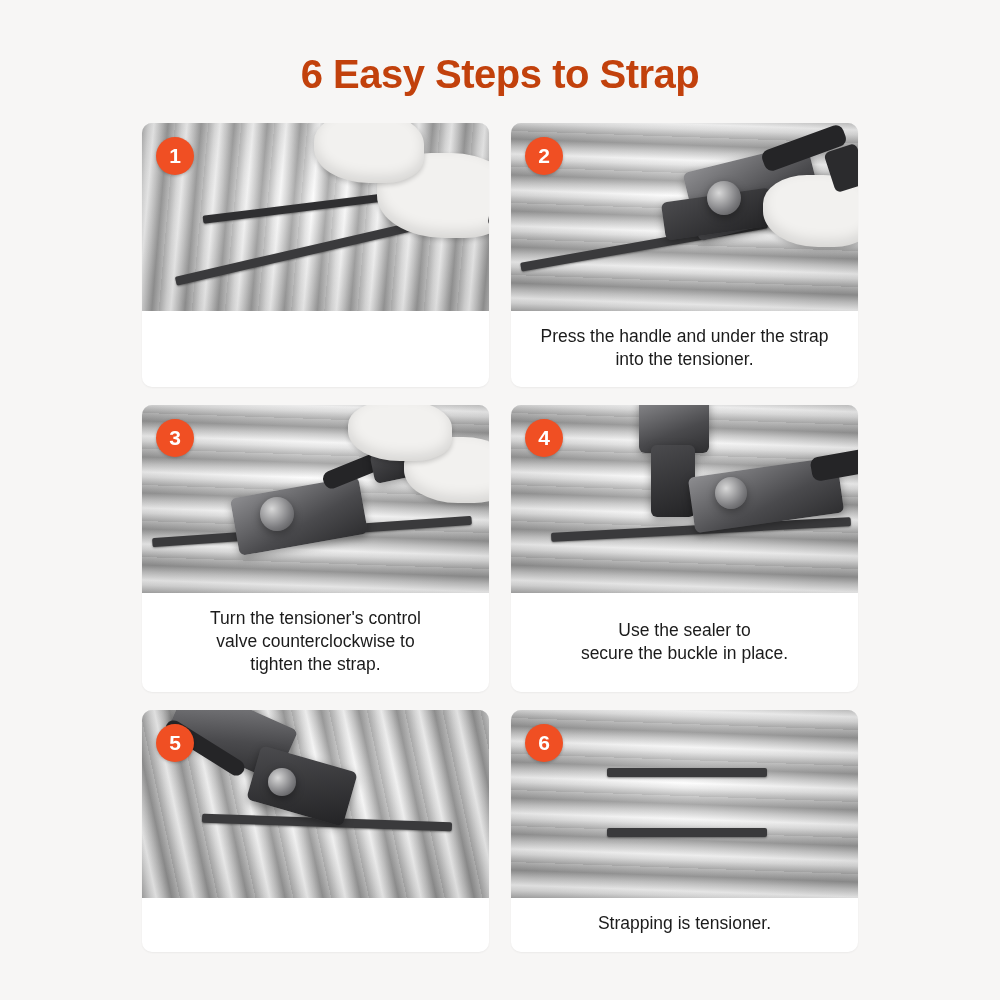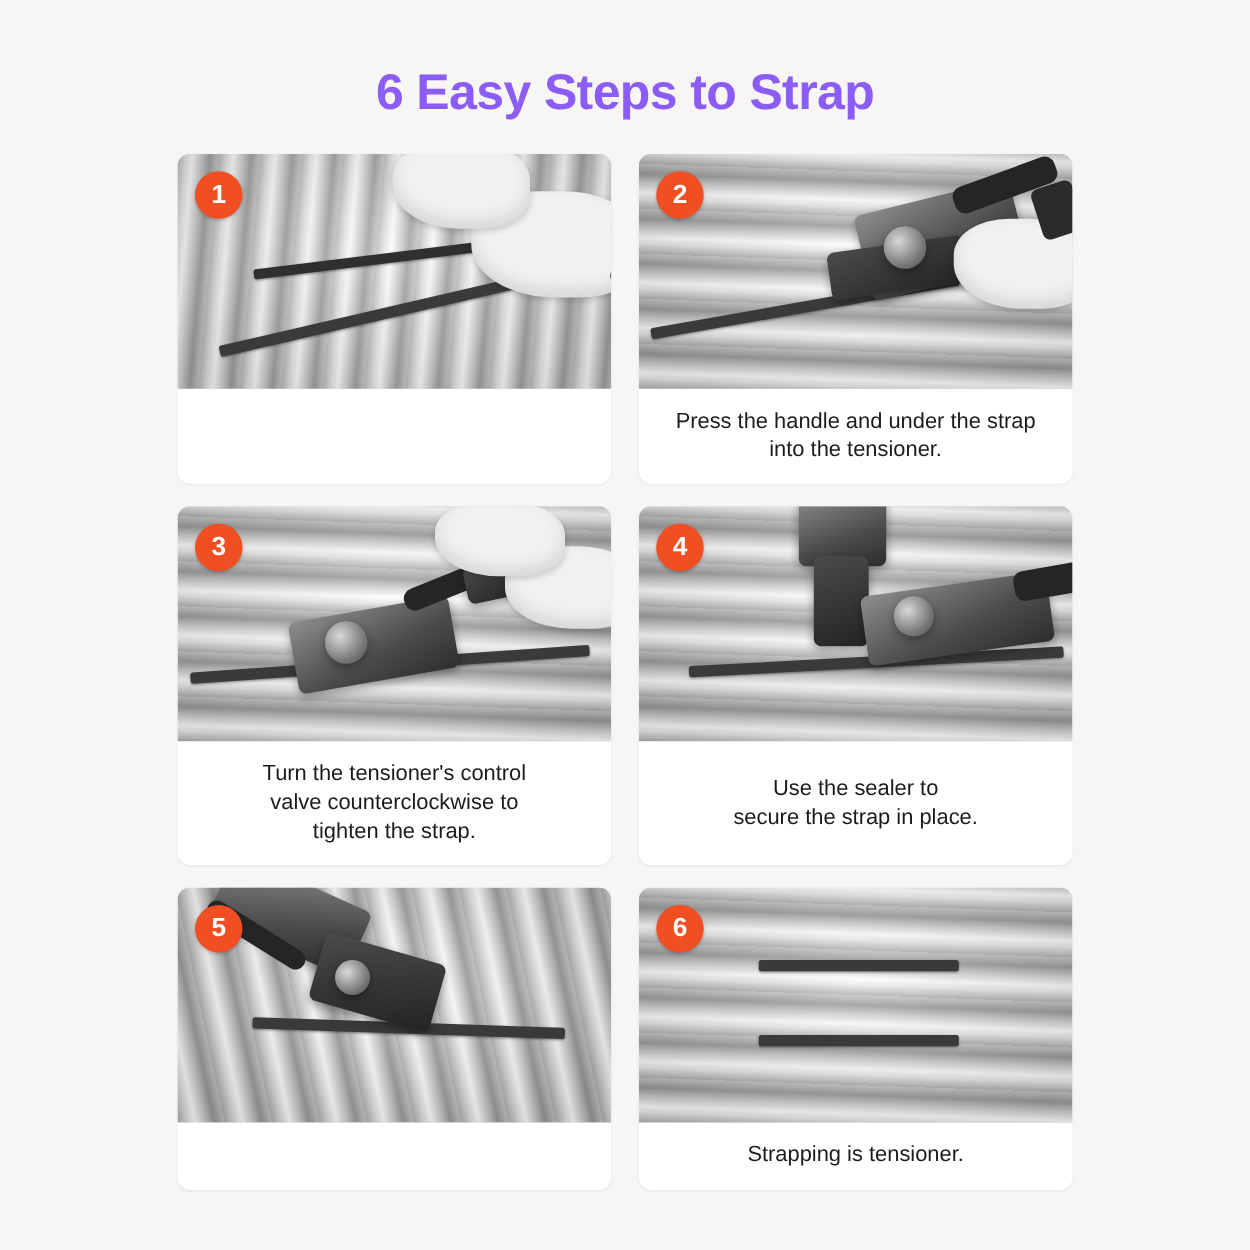--- a/index.html
+++ b/index.html
@@ -14,21 +14,21 @@
     padding: 0;
     position: relative;
     display: flex;
     flex-direction: column;
     align-items: center;
   }
   .title {
     margin-top: 52px;
     font-size: 40px;
     font-weight: bold;
-    color: #8b5cf6;
+    color: #c2410c;
     letter-spacing: -0.5px;
     text-align: center;
   }
   .grid {
     margin-top: 26px;
     width: 716px;
     display: grid;
     grid-template-columns: 347px 347px;
     grid-template-rows: repeat(3, auto);
     column-gap: 22px;
@@ -202,21 +202,21 @@
         <div class="strap" style="left:40px; top:120px; width:300px; height:9px; transform:rotate(-3deg);"></div>
         <div class="tool" style="left:128px; top:-8px; width:70px; height:56px;"></div>
         <div class="tool dark" style="left:140px; top:40px; width:44px; height:72px;"></div>
         <div class="tool" style="left:180px; top:62px; width:150px; height:56px; transform:rotate(-8deg);"></div>
         <div class="tool round" style="left:204px; top:72px; width:32px; height:32px;"></div>
         <div class="handle" style="left:300px; top:48px; width:60px; height:24px; transform:rotate(-10deg);"></div>
         <div class="badge">4</div>
       </div>
       <div class="caption">
         <span>Use the sealer to
-secure the strap in place.</span>
+secure the buckle in place.</span>
       </div>
     </div>
 
     <div class="card">
       <div class="photo">
         <div class="pipes diag"></div>
         <div class="vignette"></div>
         <div class="strap" style="left:60px; top:108px; width:250px; height:9px; transform:rotate(2deg);"></div>
         <div class="tool" style="left:30px; top:-6px; width:120px; height:56px; transform:rotate(24deg);"></div>
         <div class="tool dark" style="left:110px; top:48px; width:100px; height:56px; transform:rotate(16deg);"></div>

